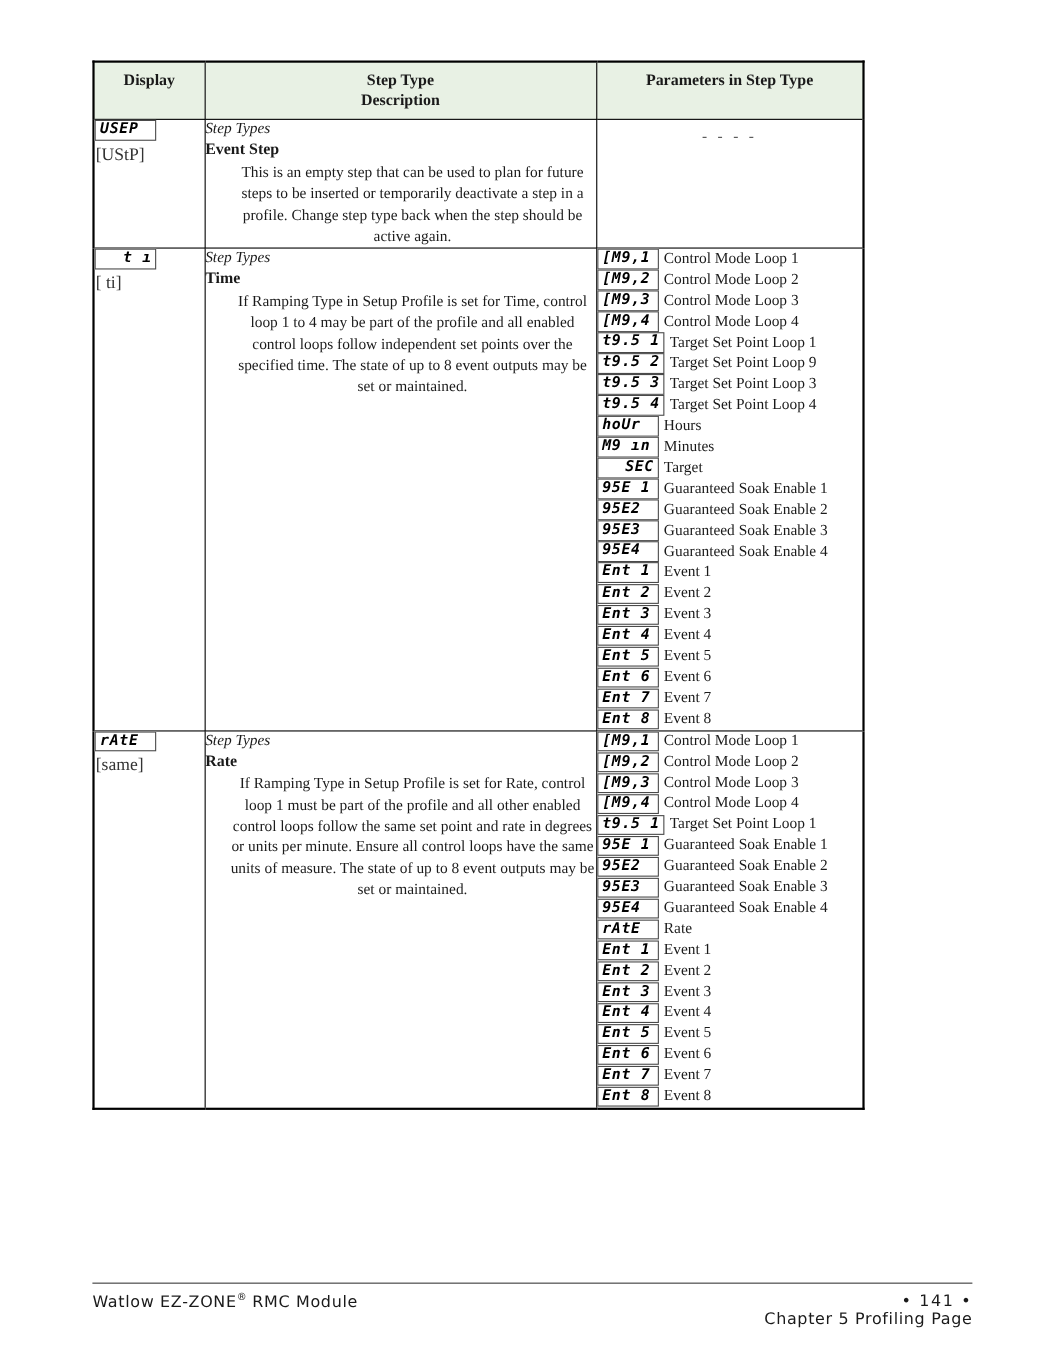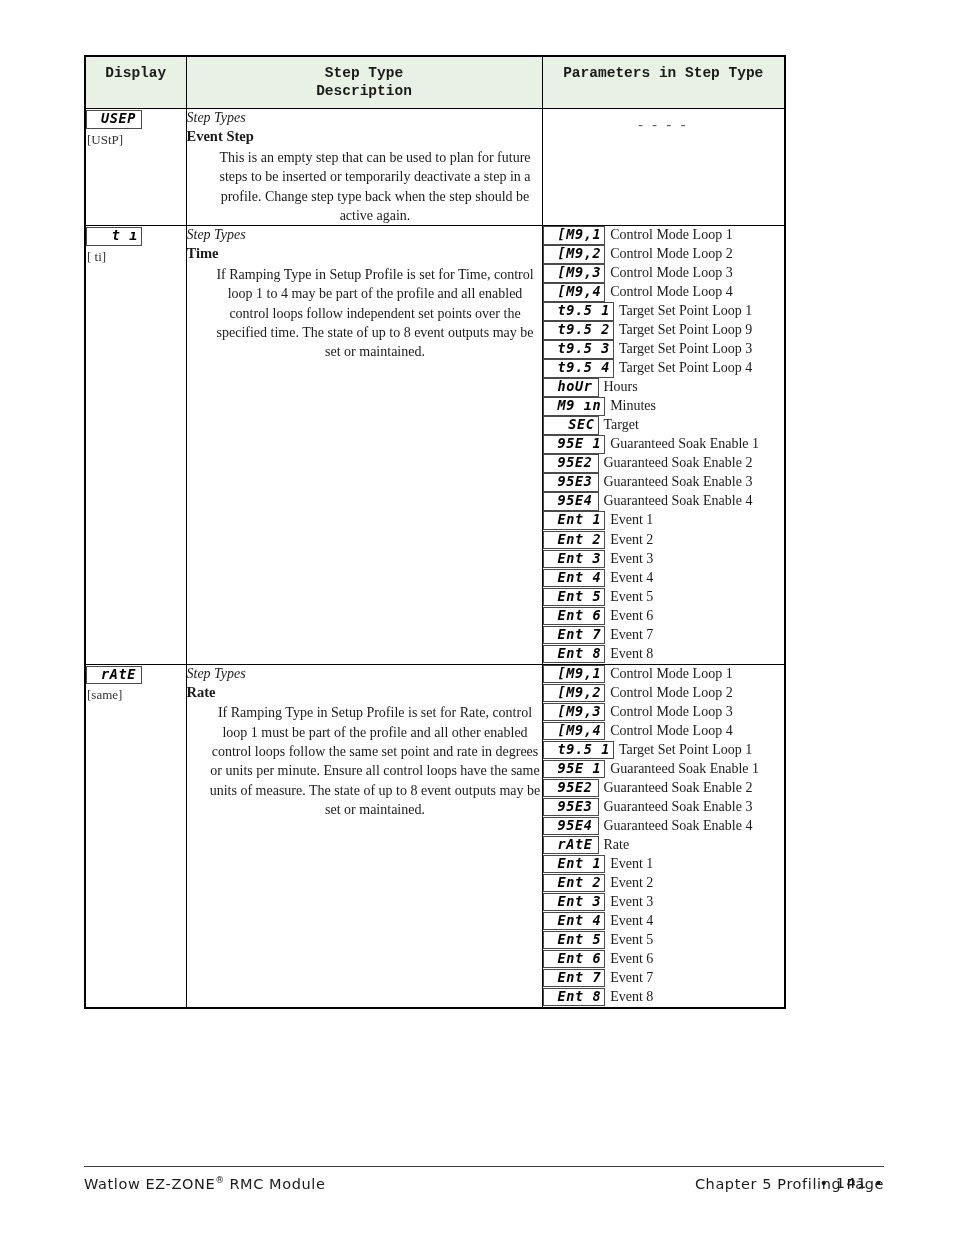--- a/index.html
+++ b/index.html
@@ -39,54 +39,54 @@
   }
   .param-table thead th {
     background: #e8f1e4;
     border-top: 2px solid #000;
     border-bottom: 1.5px solid #000;
     text-align: center;
     font-weight: bold;
     font-size: 14.5px;
     line-height: 1.25;
     padding: 7px 4px 8px 4px;
-    font-family: Liberation Mono, monospace;
+    font-family: Liberation Serif, serif;
   }
   .param-table tbody tr td {
     border-bottom: 1.5px solid #000;
   }
   .param-table tbody tr:last-child td {
     border-bottom: 2px solid #000;
   }
   .param-table td:first-child { border-left: 2px solid #000; }
   .param-table td:last-child  { border-right: 2px solid #000; }
   .param-table th:first-child { border-left: 2px solid #000; }
   .param-table th:last-child  { border-right: 2px solid #000; }
 
   .col-display { width: 101px; }
   .col-desc    { width: 356px; }
   .col-params  { width: 243px; }
 
   
   .disp-cell { padding: 8px 6px 10px 5px; }
   .disp-alt {
-    font-size: 13px;
+    font-size: 16px;
     line-height: 1.2;
     color: #333;
     margin-top: 3px;
     margin-left: 1px;
     font-family: "Liberation Serif", "DejaVu Serif", serif;
   }
 
   
   .seg {
     display: inline-block;
     border: 1.2px solid #4a4a4a;
     background: #fff;
-    padding: 0px 3px 1px 14px;
+    padding: 0px 3px 1px 4px;
     font-family: "DejaVu Sans Mono", "Liberation Mono", monospace;
     font-size: 13.5px;
     font-weight: bold;
     font-style: italic;
     letter-spacing: 0.6px;
     line-height: 1.15;
     color: #000;
     white-space: pre;
     vertical-align: middle;
     box-sizing: border-box;
@@ -118,20 +118,21 @@
   .params-cell { padding: 6px 5px 7px 5px; }
   .params-dashes {
     text-align: center;
     font-size: 14px;
     letter-spacing: 3px;
     color: #555;
     padding-top: 8px;
   }
   .param-row {
     display: flex;
+    align-items: center;
     gap: 5px;
     margin-bottom: 0.5px;
     white-space: nowrap;
   }
   .param-label {
     font-size: 14px;
     line-height: 1.24;
     font-family: "Liberation Serif", "DejaVu Serif", serif;
   }
 
@@ -148,20 +149,21 @@
     position: absolute;
     left: 84px;
     top: 1175px;
     width: 800px;
     display: flex;
     align-items: baseline;
     font-family: "DejaVu Sans", "Liberation Sans", sans-serif;
     font-size: 14.5px;
     letter-spacing: 0.6px;
     color: #1a1a1a;
+    flex-direction: column;
   }
   .footer-left  { flex: 0 0 auto; }
   .footer-center{
     position: absolute;
     left: 0; right: 0;
     text-align: right;
     letter-spacing: 1.5px;
   }
   .footer-right { margin-left: auto; }
   .footer sup { font-size: 9px; vertical-align: super; letter-spacing: 0; }

